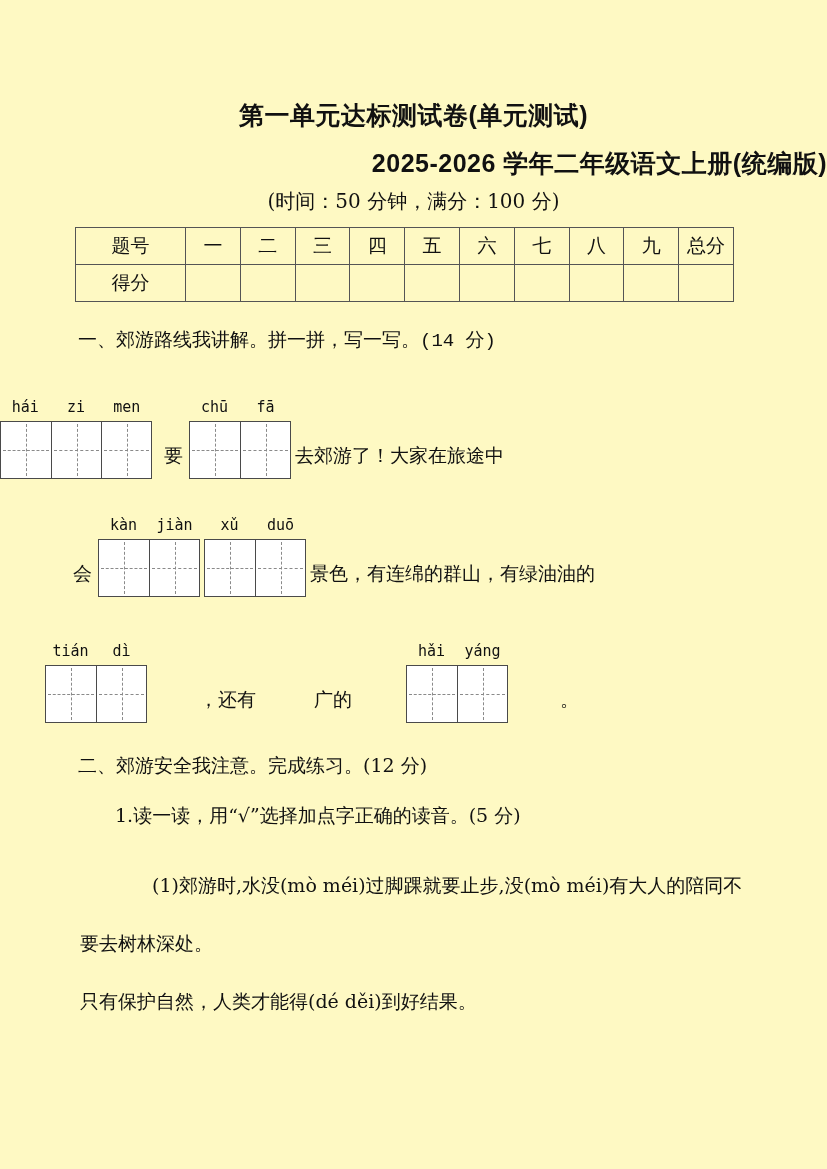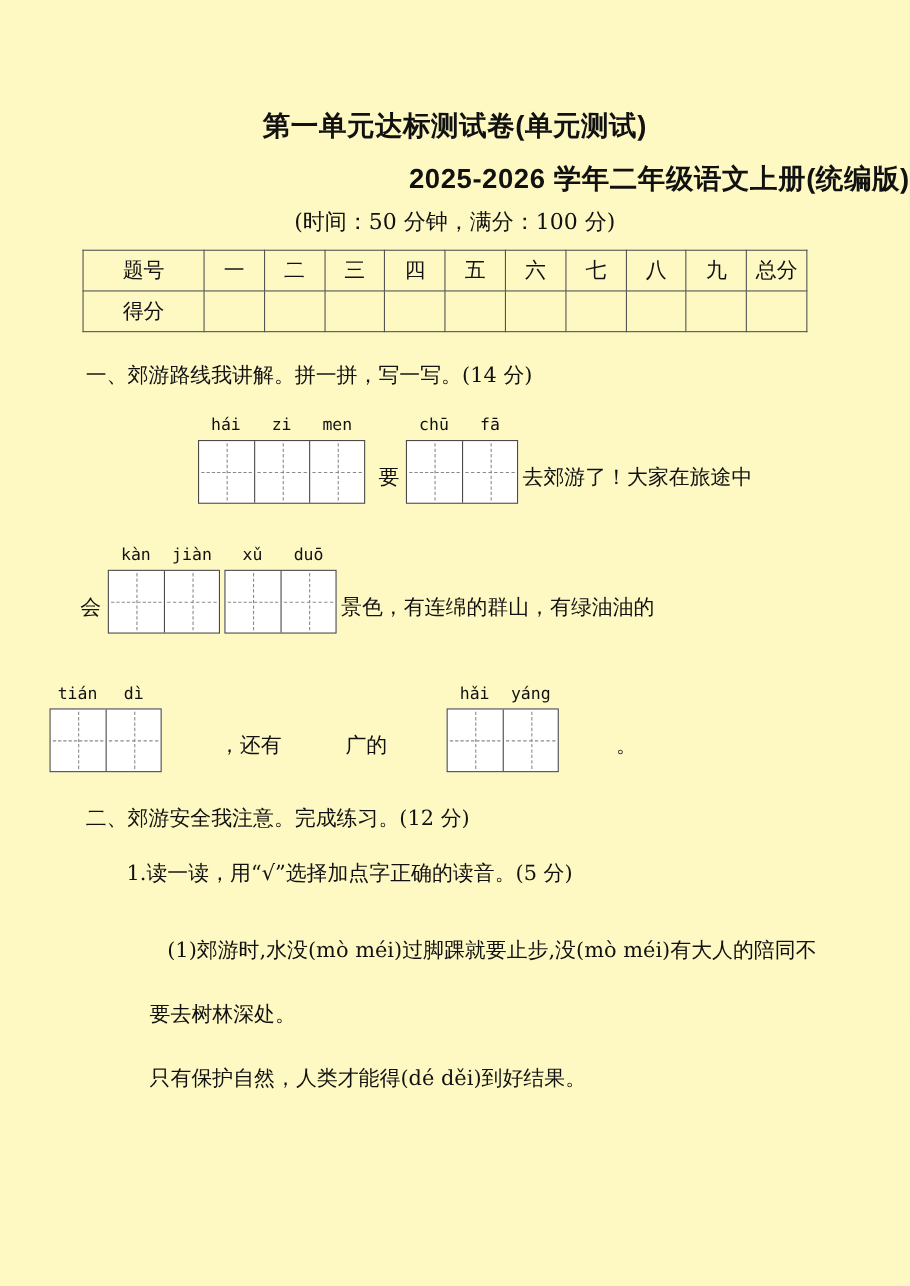--- a/index.html
+++ b/index.html
@@ -56,31 +56,31 @@
     font-size: 19px;
   }
   table.score td.first { width: 110px; }
 
   
   .sec-heading {
     padding-left: 78px;
     font-size: 19px;
     line-height: 24px;
   }
-  .sec1-heading { margin-top: 27px; }
+  .sec1-heading { margin-top: 27px; font-family: Liberation Mono, monospace; }
   .sec2-heading { margin-top: 30px; }
 
   .body-line { font-size: 19px; line-height: 24px; }
 
   
   .write-row {
     display: flex;
     align-items: flex-end;
   }
-  .row1 { margin-top: 24px; padding-left: 180px; }
+  .row1 { margin-top: 45px; }
   .row2 { margin-top: 37px; padding-left: 73px; }
   .row3 { margin-top: 45px; padding-left: 45px; gap: 48px; }
 
   .grid-unit { display: flex; flex-direction: column; }
   .pinyin-row {
     display: flex;
     margin-bottom: 5px;
     font-family: "DejaVu Sans Mono", "Liberation Mono", monospace;
     font-size: 15px;
     line-height: 18px;
@@ -121,21 +121,21 @@
     padding-bottom: 12px;
     white-space: nowrap;
   }
   .gap-l { margin-left: 12px; }
   .gap-s { margin-left: 4px; }
   .gap-r { margin-right: 6px; }
 
   
   .item1 { margin-top: 26px; padding-left: 115px; }
   .q-line-a { margin-top: 46px; padding-left: 152px; }
-  .q-line-b { margin-top: 34px; padding-left: 116px; margin-left: 20px; }
+  .q-line-b { margin-top: 34px; padding-left: 80px; }
 </style>
 </head>
 <body>
 
 <div class="page">
 
   <div class="title1">第一单元达标测试卷(单元测试)</div>
   <div class="title2">2025-2026 学年二年级语文上册(统编版)</div>
   <div class="meta">(时间：50 分钟，满分：100 分)</div>
 

